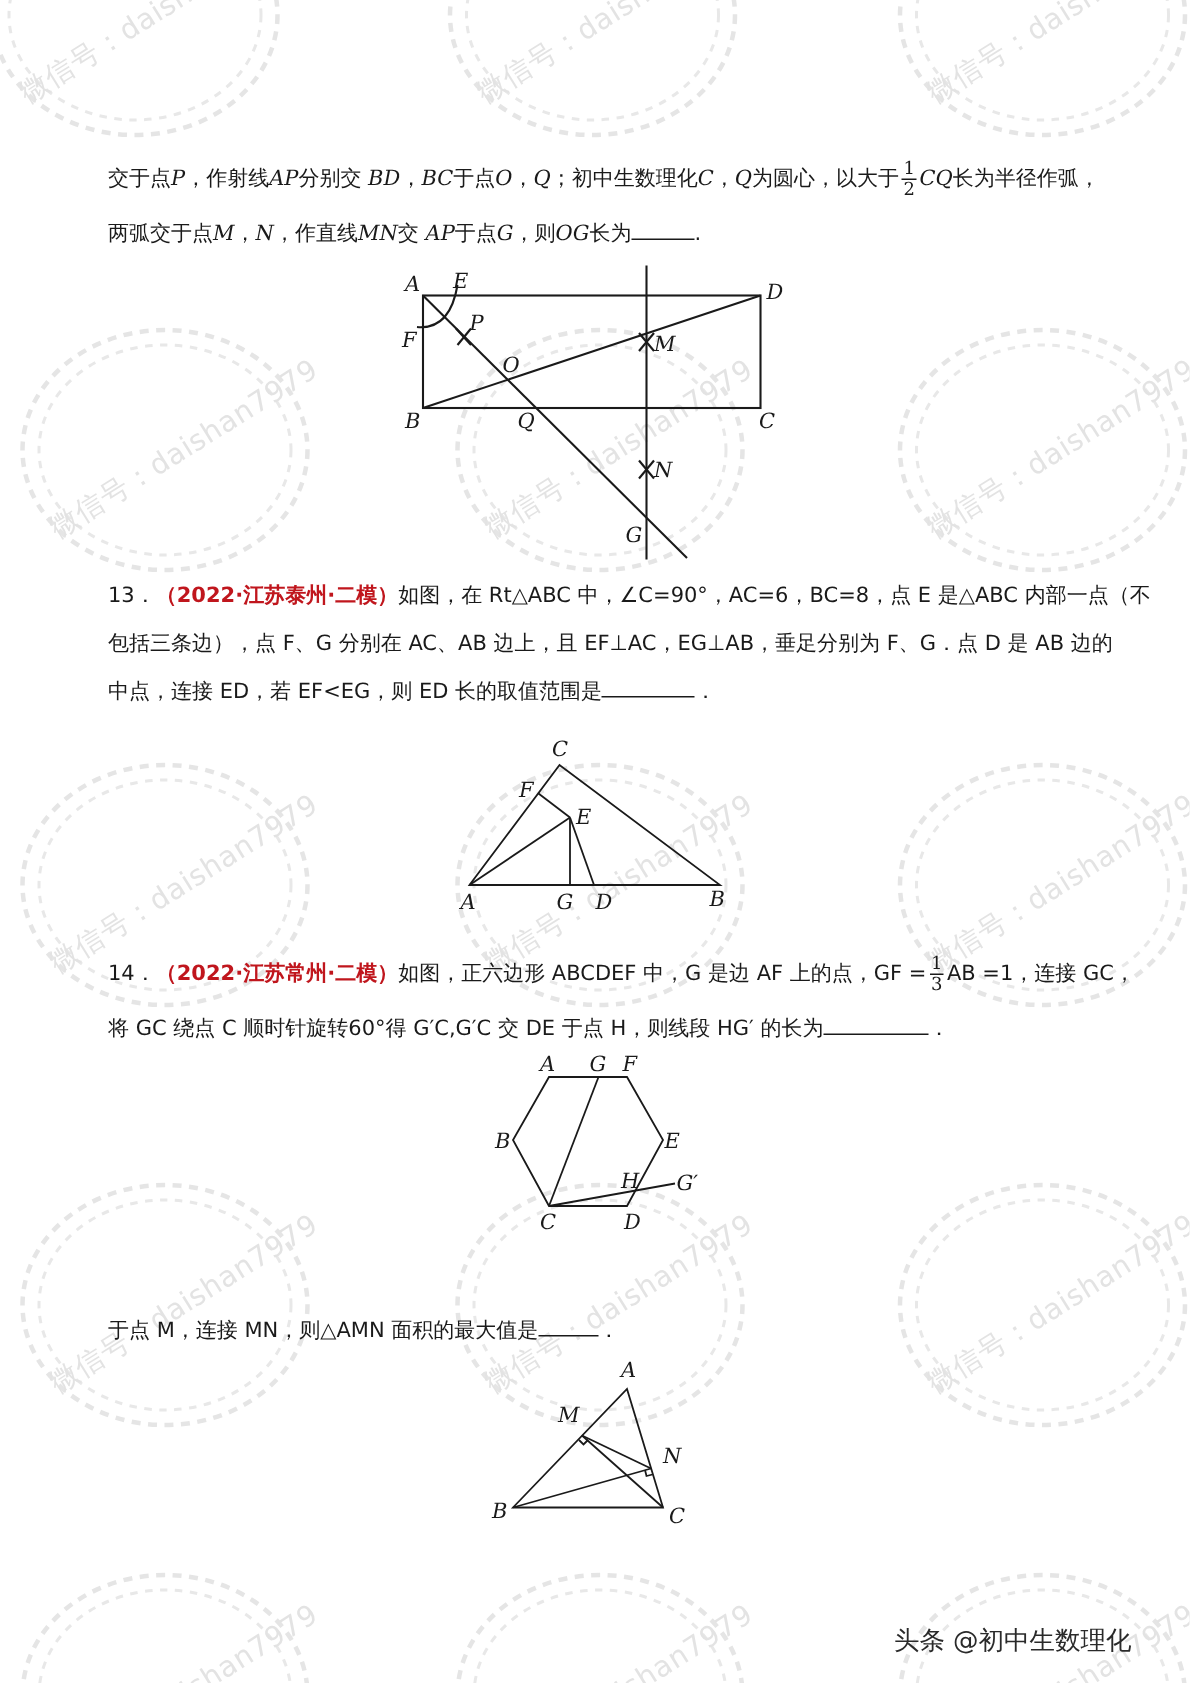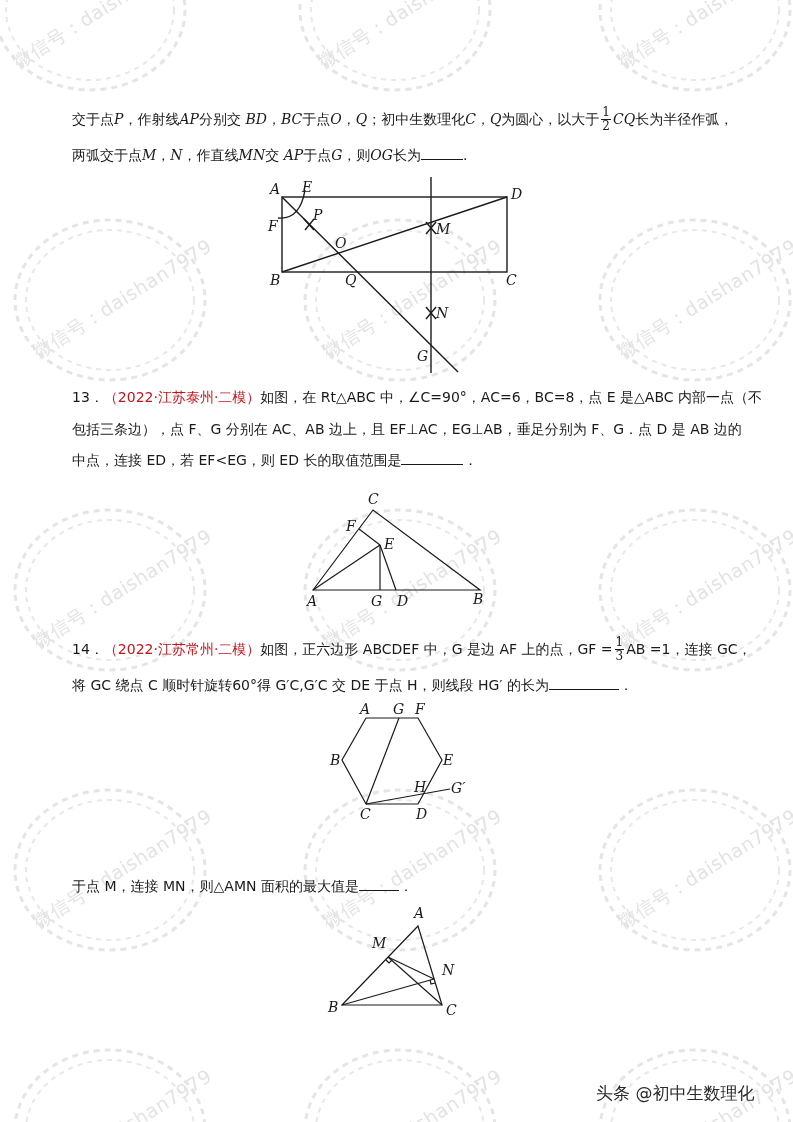--- a/index.html
+++ b/index.html
@@ -17,21 +17,21 @@
       font-family: "DejaVu Sans", sans-serif; font-size: 19px;
       color: #e3e3e3; white-space: nowrap; letter-spacing: 0.5px;
     }
     .content { position: absolute; inset: 0; z-index: 1; }
     .line {
       position: absolute; left: 72px; font-size: 14px; line-height: 20px;
       white-space: nowrap;
       font-family: "DejaVu Sans", sans-serif;
     }
     .line i { font-family: "DejaVu Serif", serif; font-style: italic; }
-    .src { color: #c0161d; font-weight: normal; }
+    .src { color: #c0161d; font-weight: bold; }
     .blank { display: inline-block; border-bottom: 1px solid #1a1a1a; height: 14px; vertical-align: baseline; }
     .frac { display: inline-flex; flex-direction: column; align-items: center; vertical-align: middle; font-size: 12px; line-height: 13px; margin: 0 2px; font-family: "DejaVu Serif", serif; }
     .frac .num { border-bottom: 1px solid #1a1a1a; padding: 0 1px; }
     .figure { position: absolute; }
     .figure svg { overflow: visible; }
     .lbl { font-family: "DejaVu Serif", serif; font-style: italic; font-size: 14px; fill: #1a1a1a; }
     .footer {
       position: absolute; left: 596px; top: 1082px;
       font-family: "DejaVu Sans", sans-serif; font-size: 17px; color: #2a2a2a;
     }

